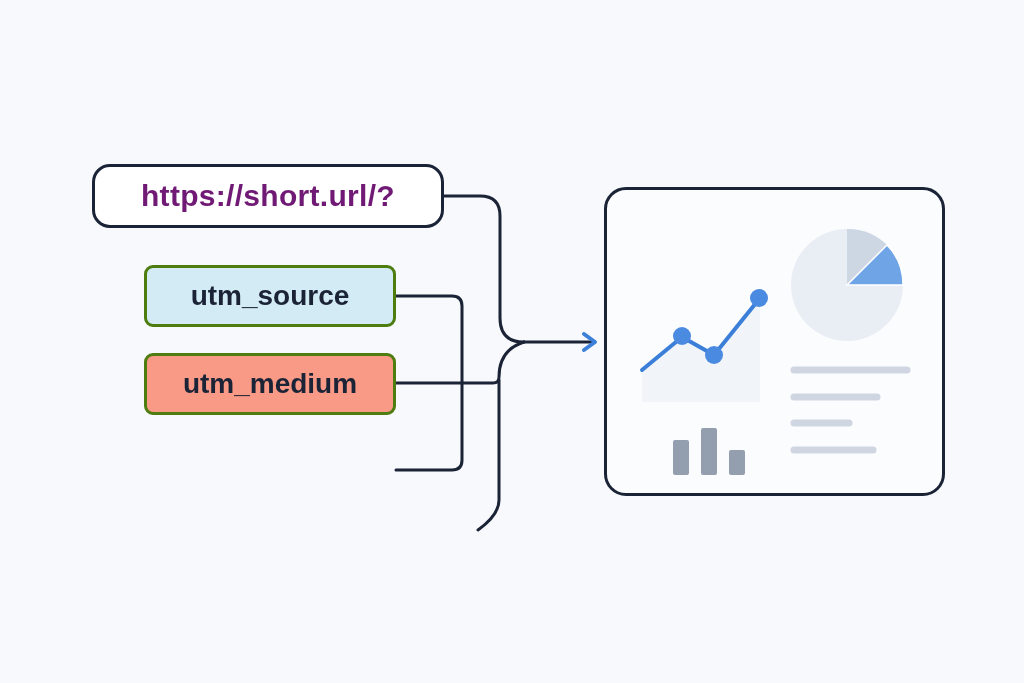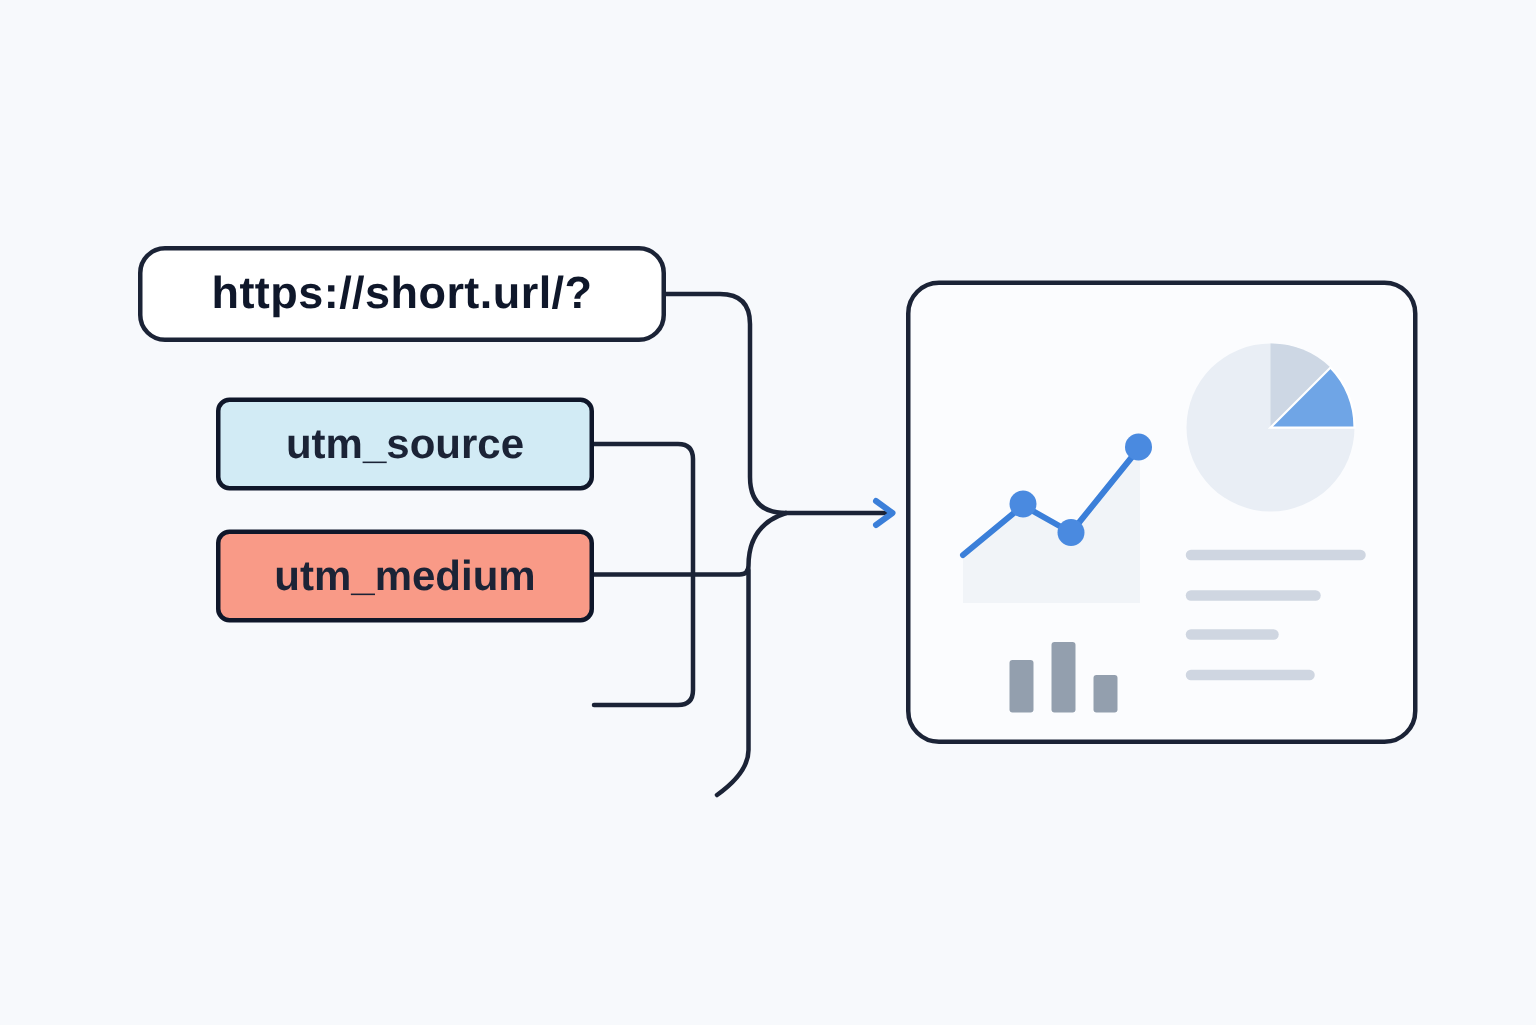--- a/index.html
+++ b/index.html
@@ -25,29 +25,29 @@
       width: 352px; height: 64px;
       box-sizing: border-box;
       border: 3px solid #1b2336;
       border-radius: 18px;
       background: #ffffff;
       display: flex;
       align-items: center;
       justify-content: center;
       font-size: 30px;
       font-weight: bold;
-      color: #0f172a;
+      color: #701a75;
       letter-spacing: 0.3px;
     }
     .param-box {
       position: absolute;
       left: 144px;
       width: 252px; height: 62px;
       box-sizing: border-box;
-      border: 3px solid #0f172a;
+      border: 3px solid #4d7c0f;
       border-radius: 9px;
       display: flex;
       align-items: center;
       justify-content: center;
       font-size: 28px;
       font-weight: bold;
       color: #1b2336;
     }
     .param-source { top: 265px; }
     .param-medium { top: 353px; }

